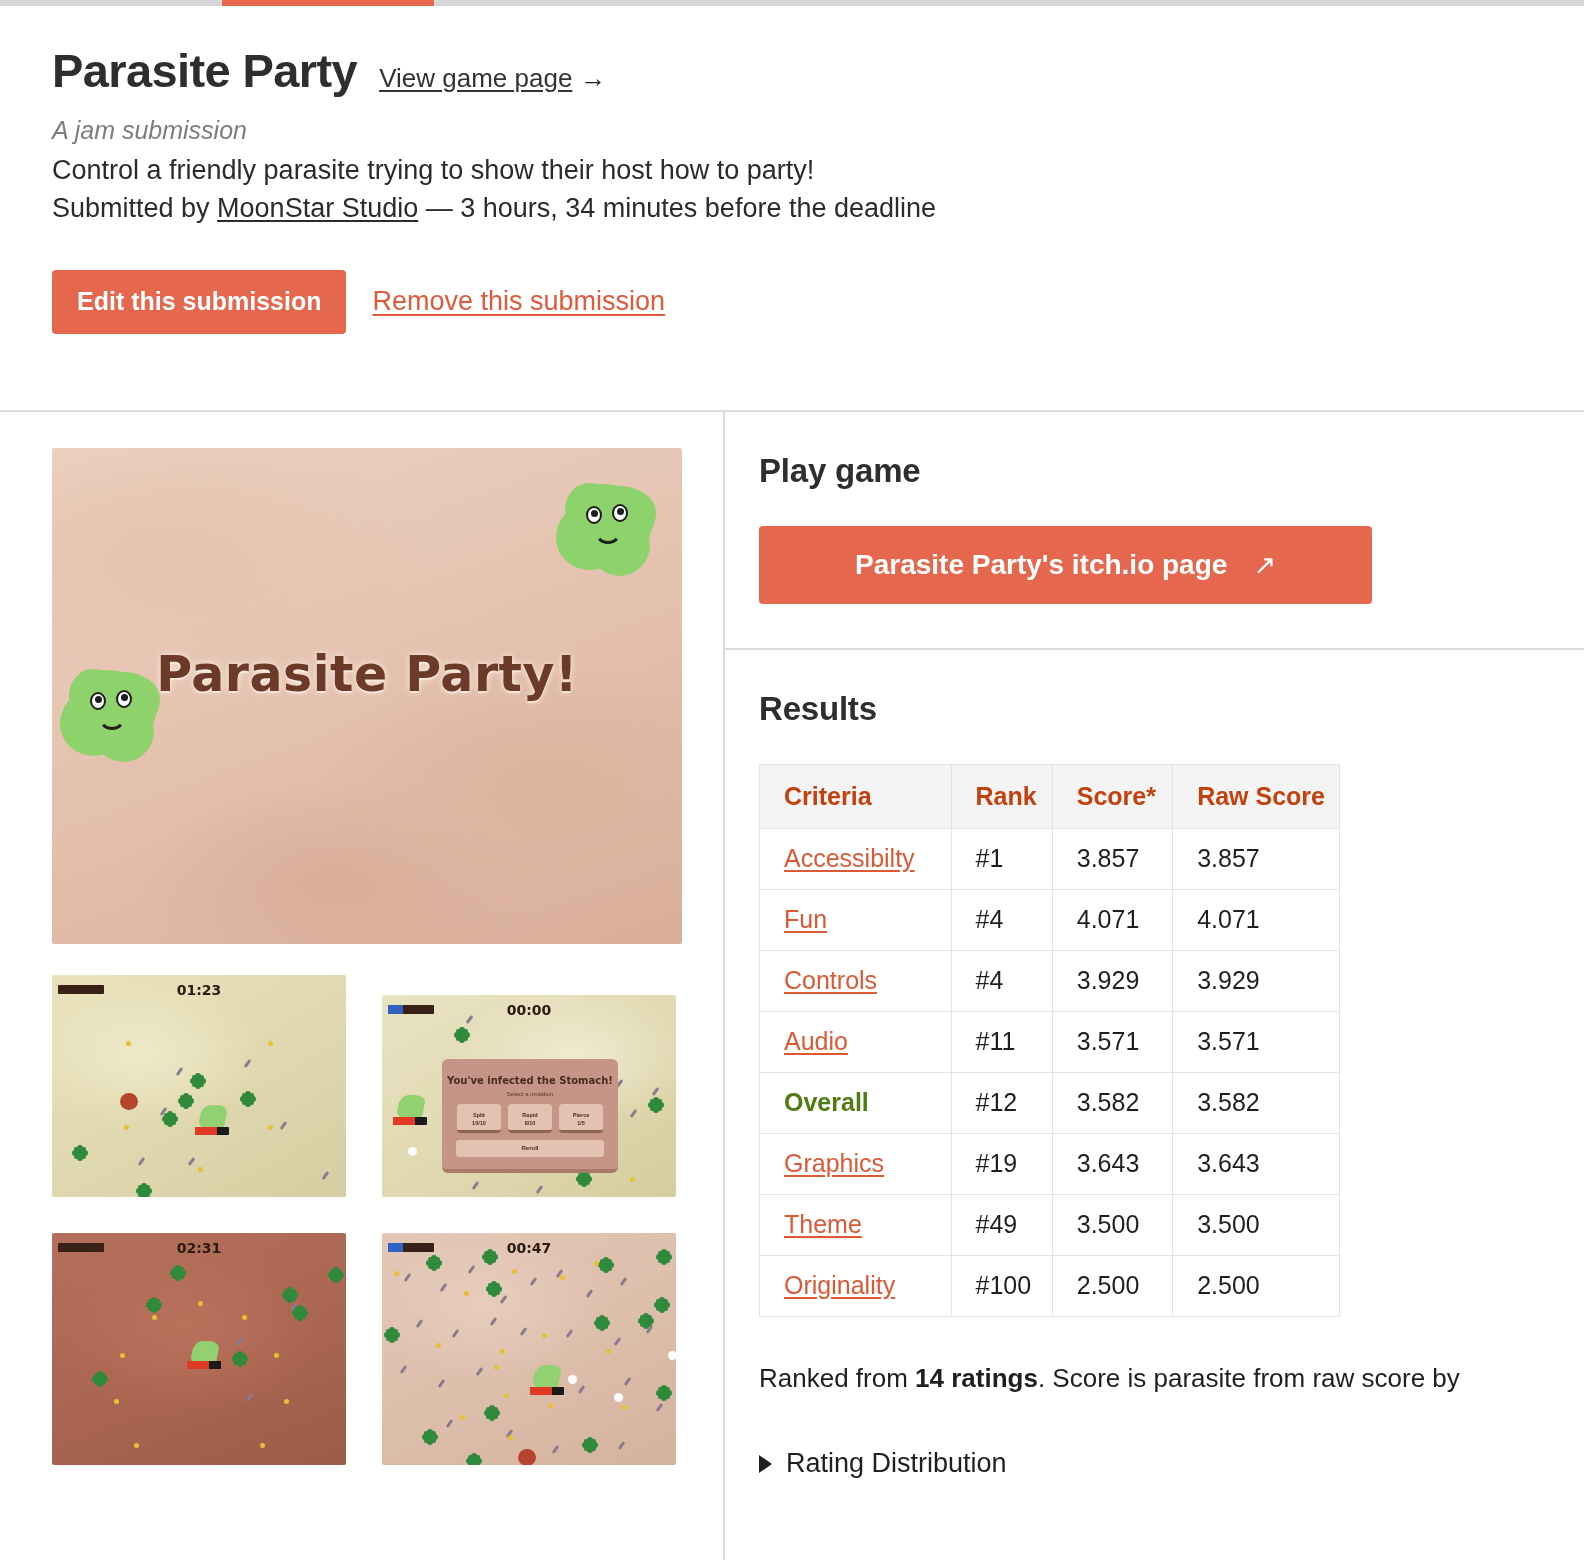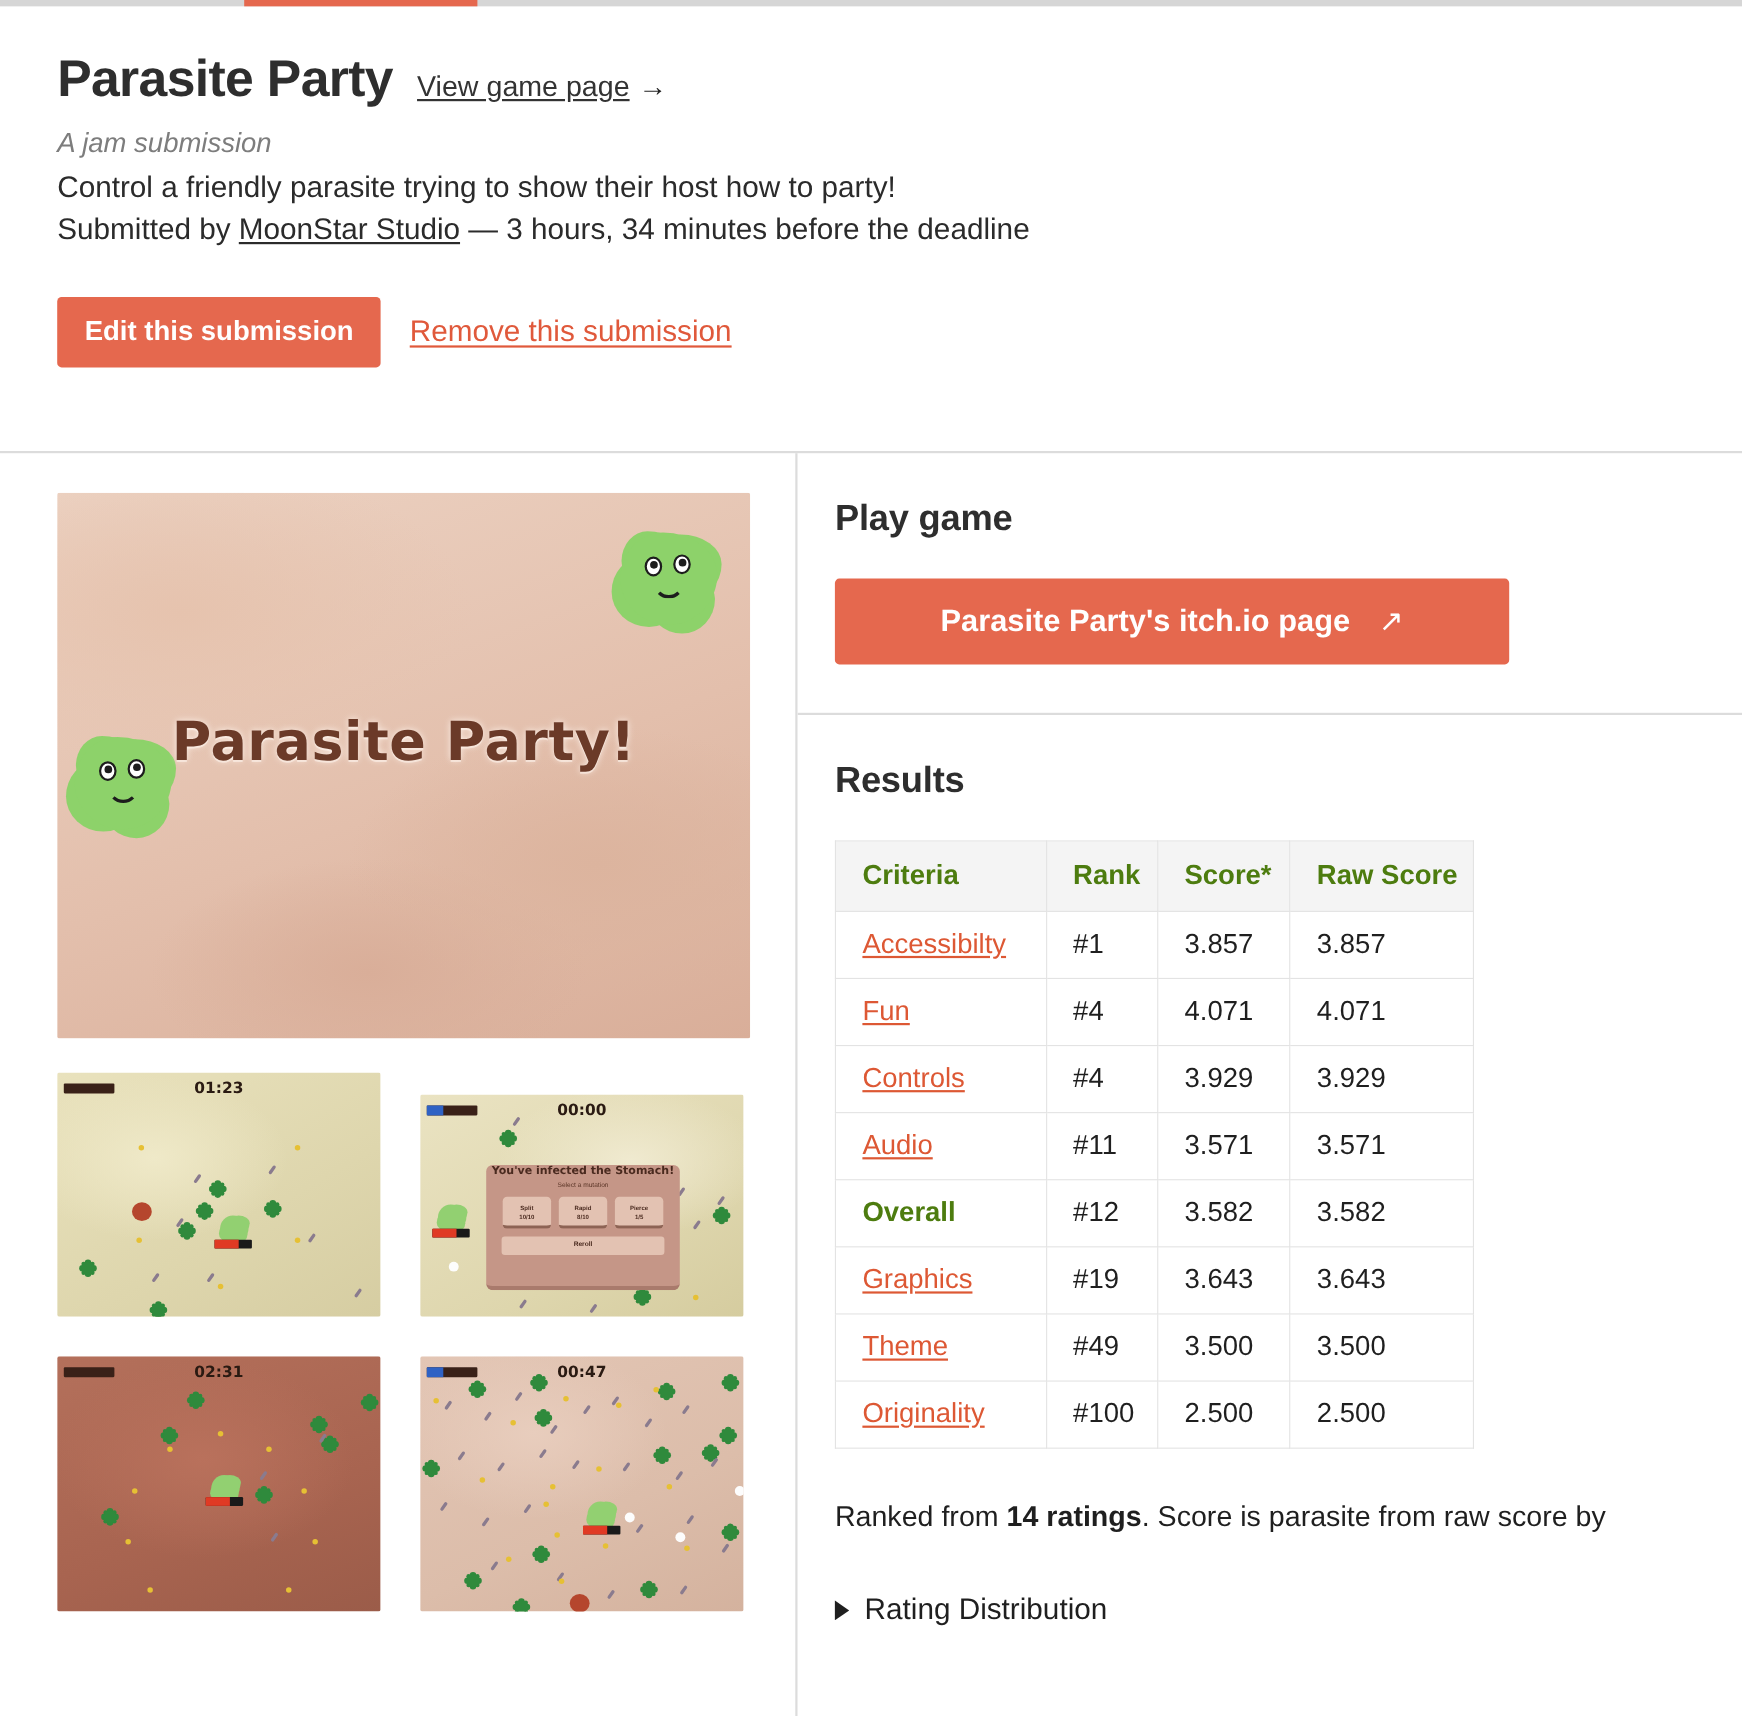--- a/index.html
+++ b/index.html
@@ -278,20 +278,21 @@
   .white-cell { position: absolute; width: 9px; height: 9px; background: #fdfdfd; border-radius: 50%; }
 
   
   #thumb2-dialog {
     position: absolute;
     left: 60px; top: 64px;
     width: 176px; height: 114px;
     background: #c59687;
     border-radius: 6px;
     border-bottom: 4px solid #a97a6c;
+    padding-top: 16px;
   }
   #thumb2-dialog-title {
     text-align: center;
     font-family: "DejaVu Sans", sans-serif;
     font-weight: 700;
     font-size: 10px;
     color: #4a2a1f;
   }
   #thumb2-dialog-sub {
     text-align: center;
@@ -376,21 +377,21 @@
   }
   #results-table th, #results-table td {
     border: 1px solid #e3e3e3;
     text-align: left;
     font-size: 25px;
     padding: 15px 14px 16px 24px;
     white-space: nowrap;
   }
   #results-table thead th {
     background: #f4f4f4;
-    color: #4d7c0f;
+    color: #c2410c;
     font-weight: 700;
     padding-top: 17px;
     padding-bottom: 17px;
   }
   #results-table tbody td { color: #1f1f1f; }
   #results-table tbody tr td:nth-child(1) { width: 208px; }
   #results-table tbody tr td:nth-child(2) { width: 102px; }
   #results-table tbody tr td:nth-child(3) { width: 122px; }
   .criteria-link {
     color: #dd5834;

